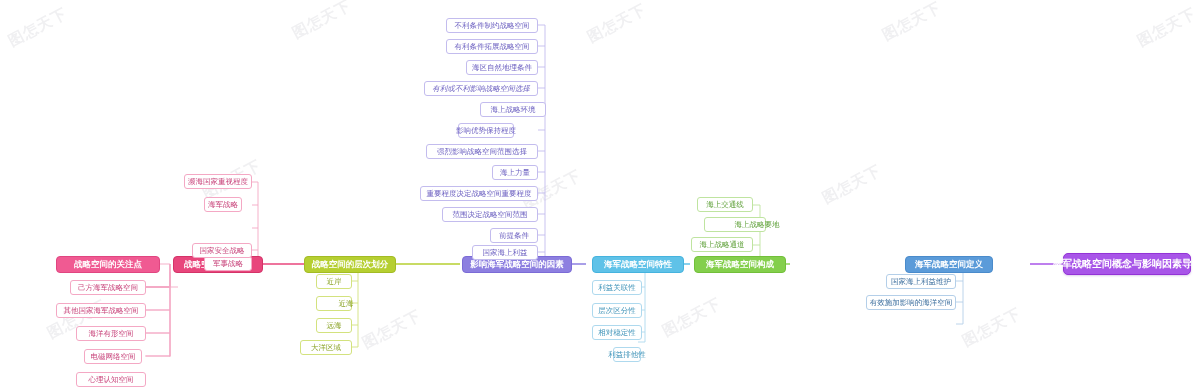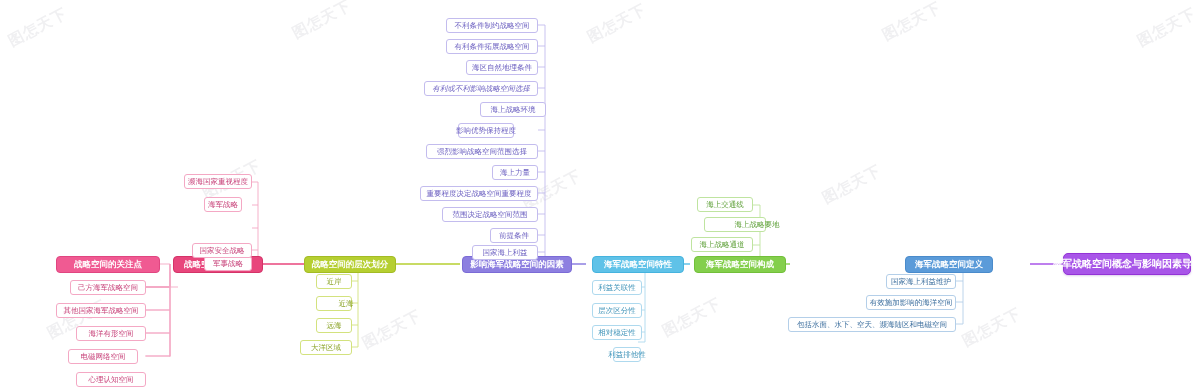--- a/index.html
+++ b/index.html
@@ -203,21 +203,21 @@
   <div class="node n-l1 pink" style="left:173px;top:256px;width:90px;">战略空间的重要性</div>
   <div class="node n-l1 olive" style="left:304px;top:256px;width:92px;">战略空间的层次划分</div>
   <div class="node n-l1 violet" style="left:462px;top:256px;width:110px;">影响海军战略空间的因素</div>
   <div class="node n-l1 blue" style="left:592px;top:256px;width:92px;">海军战略空间特性</div>
   <div class="node n-l1 green" style="left:694px;top:256px;width:92px;">海军战略空间构成</div>
   <div class="node n-l1 blue2" style="left:905px;top:256px;width:88px;">海军战略空间定义</div>
 
   <div class="node n-leaf pink" style="left:70px;top:280px;width:76px;">己方海军战略空间</div>
   <div class="node n-leaf pink" style="left:56px;top:303px;width:90px;">其他国家海军战略空间</div>
   <div class="node n-leaf pink" style="left:76px;top:326px;width:70px;">海洋有形空间</div>
-  <div class="node n-leaf pink" style="left:68px;top:349px;width:70px;">电磁网络空间</div>
+  <div class="node n-leaf pink" style="left:84px;top:349px;width:58px;">电磁网络空间</div>
   <div class="node n-leaf pink" style="left:76px;top:372px;width:70px;">心理认知空间</div>
 
   <div class="node n-leaf pink" style="left:184px;top:174px;width:68px;">濒海国家重视程度</div>
   <div class="node n-leaf pink" style="left:204px;top:197px;width:38px;">海军战略</div>
   <div class="node n-leaf pink" style="left:204px;top:220px;width:48px;margin-top:36px;">军事战略</div>
   <div class="node n-leaf pink" style="left:192px;top:243px;width:60px;">国家安全战略</div>
 
   <div class="node n-leaf olive" style="left:316px;top:274px;width:36px;">近岸</div>
   <div class="node n-leaf olive" style="left:316px;top:296px;width:36px;padding-left:28px;">近海</div>
   <div class="node n-leaf olive" style="left:316px;top:318px;width:36px;">远海</div>
@@ -240,15 +240,14 @@
   <div class="node n-leaf blue" style="left:592px;top:303px;width:50px;">层次区分性</div>
   <div class="node n-leaf blue" style="left:592px;top:325px;width:50px;">相对稳定性</div>
   <div class="node n-leaf blue" style="left:592px;top:347px;width:28px;margin-left:21px;">利益排他性</div>
 
   <div class="node n-leaf green" style="left:697px;top:197px;width:56px;">海上交通线</div>
   <div class="node n-leaf green" style="left:704px;top:217px;width:62px;padding-left:48px;">海上战略要地</div>
   <div class="node n-leaf green" style="left:691px;top:237px;width:62px;">海上战略通道</div>
 
   <div class="node n-leaf blue2" style="left:886px;top:274px;width:70px;">国家海上利益维护</div>
   <div class="node n-leaf blue2" style="left:866px;top:295px;width:90px;">有效施加影响的海洋空间</div>
-  <div class="node n-leaf blue2" style="left:788px;top:317px;width:168px;">包括水面、水下、空天、濒海陆区和电磁空间</div>
 
 </div>
 
 </body></html>

